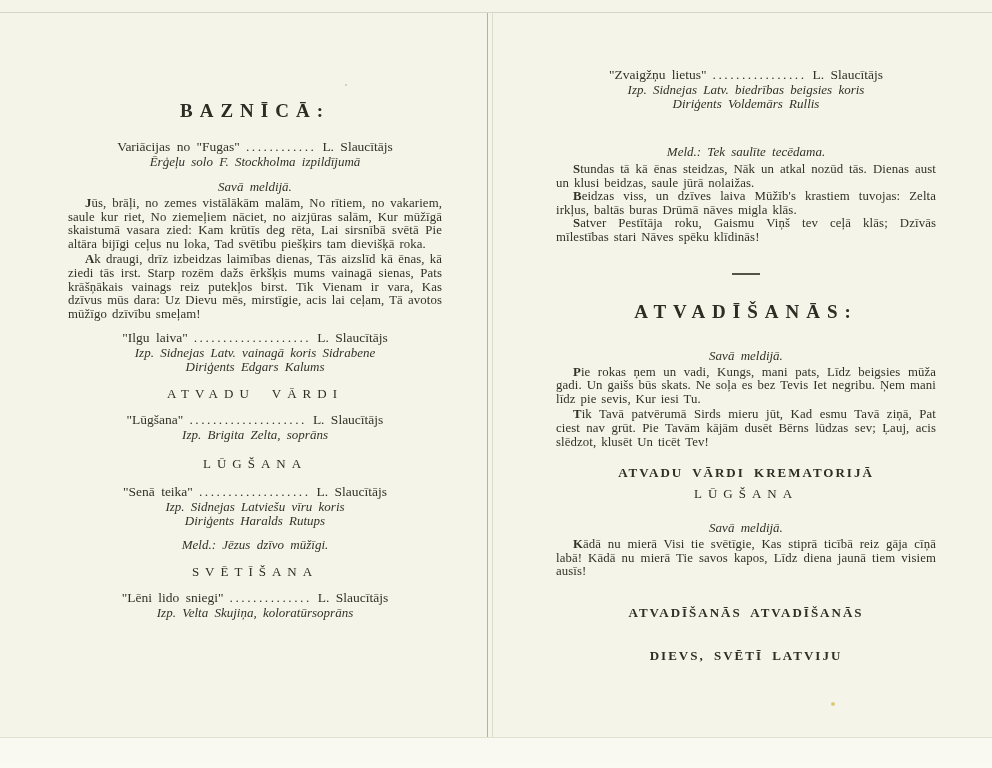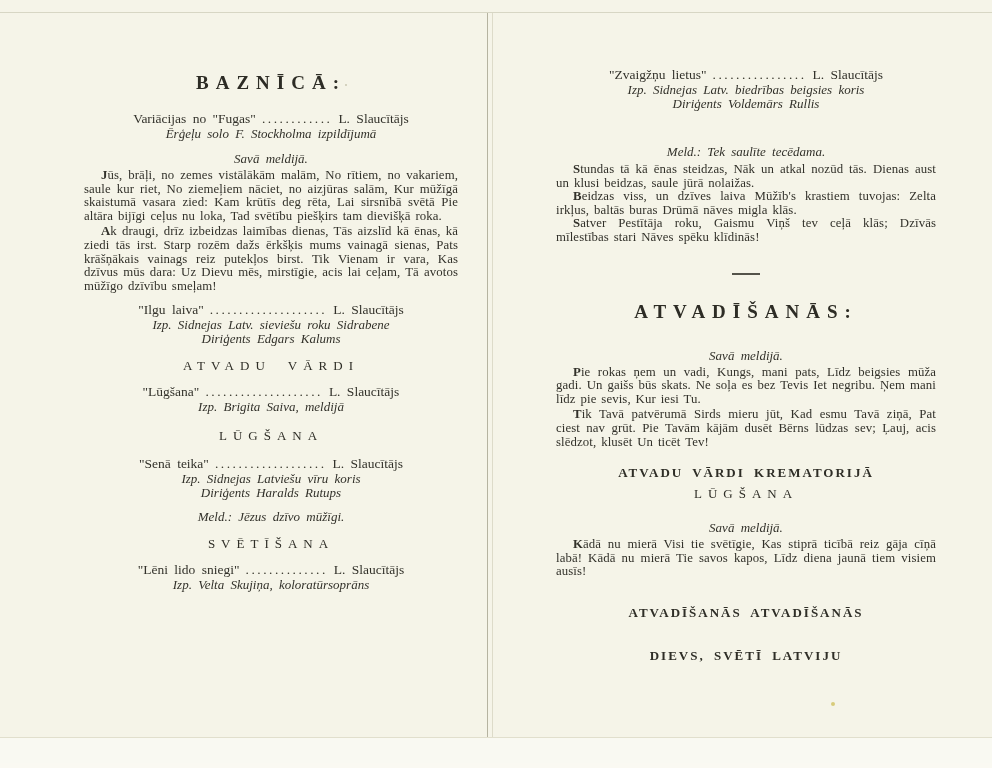--- a/index.html
+++ b/index.html
@@ -15,21 +15,21 @@
   .hairline.bottom{top:737px;background:#d8d6c2;}
   .bottom-strip{position:absolute;top:738px;left:0;width:992px;height:30px;background:rgba(255,255,255,.45);}
   .fold{position:absolute;top:13px;height:724px;width:1px;}
   .fold.a{left:487px;background:#b5b3a0;}
   .fold.b{left:492px;background:#dddbc9;}
   .speck{position:absolute;border-radius:50%;}
   .speck.s1{left:831px;top:702px;width:4px;height:4px;background:#cdbd55;opacity:.75;}
   .speck.s2{left:345px;top:84px;width:2px;height:2px;background:#c9c7b2;}
 
   .page{position:absolute;top:0;}
-  .page.left{left:84px;width:374px;padding-top:72px;}
+  .page.left{left:68px;width:374px;padding-top:100px;}
   .page.right{left:556px;width:380px;padding-top:66px;}
 
   .title{
     margin:0;text-align:center;
     font-size:19px;font-weight:700;letter-spacing:7px;
     color:#2d2c25;word-spacing:4px;
   }
   .prog{
     text-align:center;font-size:13.5px;line-height:17px;
     word-spacing:3px;white-space:nowrap;
@@ -78,29 +78,29 @@
     </div>
     <div class="note">Ērģeļu solo F. Stockholma izpildījumā</div>
 
     <div class="note mt11">Savā meldijā.</div>
     <p class="para mt3">Jūs, brāļi, no zemes vistālākām malām, No rītiem, no vakariem, saule kur riet, No ziemeļiem nāciet, no aizjūras salām, Kur mūžīgā skaistumā vasara zied: Kam krūtīs deg rēta, Lai sirsnībā svētā Pie altāra bijīgi ceļus nu loka, Tad svētību piešķirs tam dievišķā roka.</p>
     <p class="para mt2">Ak draugi, drīz izbeidzas laimības dienas, Tās aizslīd kā ēnas, kā ziedi tās irst. Starp rozēm dažs ērkšķis mums vainagā sienas, Pats krāšņākais vainags reiz putekļos birst. Tik Vienam ir vara, Kas dzīvus mūs dara: Uz Dievu mēs, mirstīgie, acis lai ceļam, Tā avotos mūžīgo dzīvību smeļam!</p>
 
     <div class="prog mt8">
       <span>"Ilgu laiva"</span><span class="dots">....................</span><span>L. Slaucītājs</span>
     </div>
-    <div class="note">Izp. Sidnejas Latv. sieviešu roku Sidrabene</div>
+    <div class="note">Izp. Sidnejas Latv. vainagā koris Sidrabene</div>
     <div class="note">Diriģents Edgars Kalums</div>
 
     <div class="caps caps-wide mt12">ATVADU VĀRDI</div>
 
     <div class="prog mt10">
       <span>"Lūgšana"</span><span class="dots">....................</span><span>L. Slaucītājs</span>
     </div>
-    <div class="note">Izp. Brigita Saiva, meldijā</div>
+    <div class="note">Izp. Brigita Zelta, soprāns</div>
 
     <div class="caps caps-wide mt14">LŪGŠANA</div>
 
     <div class="prog mt12">
       <span>"Senā teika"</span><span class="dots">...................</span><span>L. Slaucītājs</span>
     </div>
     <div class="note">Izp. Sidnejas Latviešu vīru koris</div>
     <div class="note">Diriģents Haralds Rutups</div>
 
     <div class="note mt10">Meld.: Jēzus dzīvo mūžīgi.</div>

